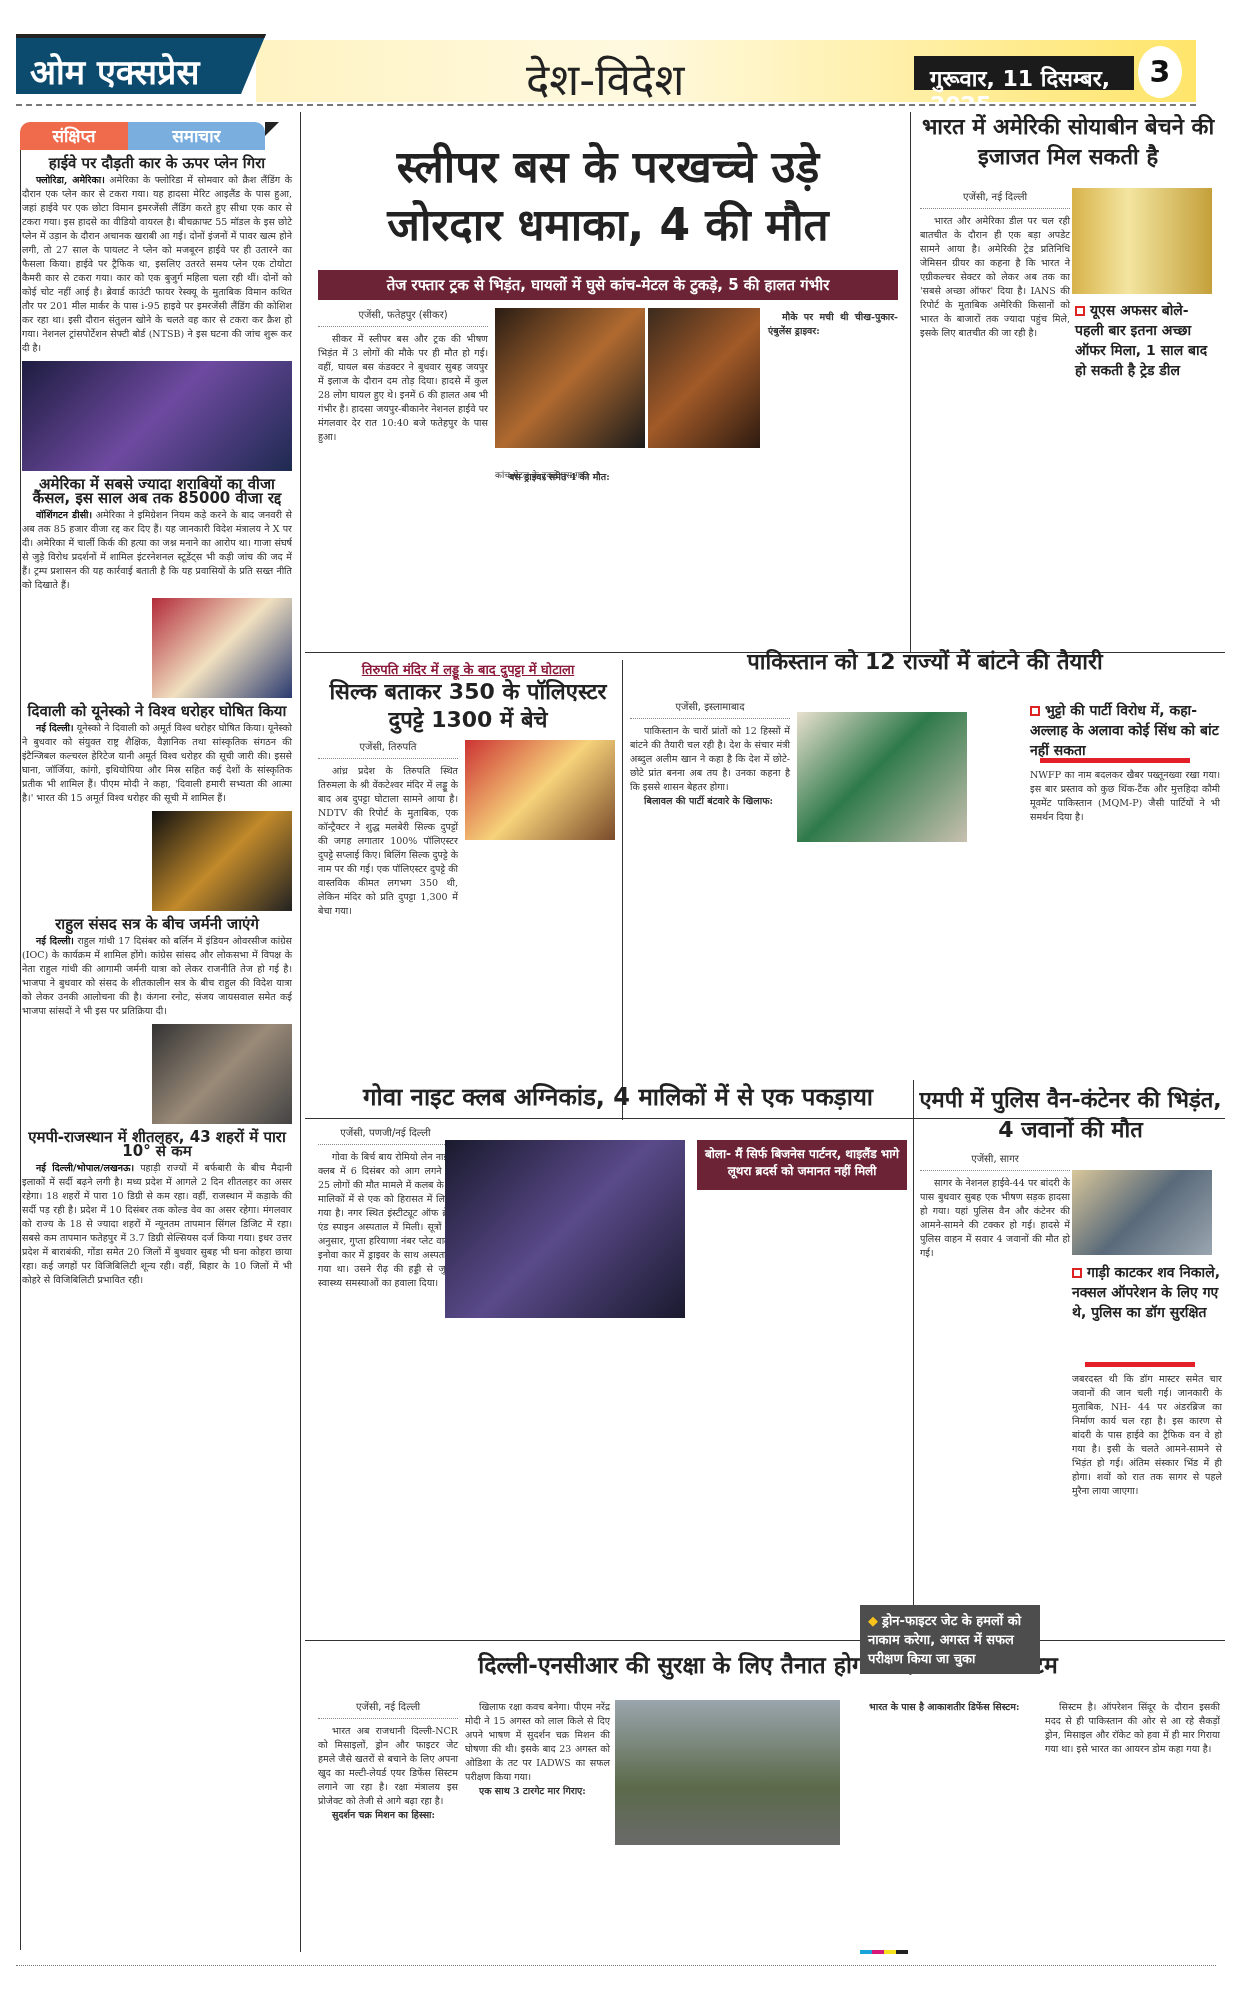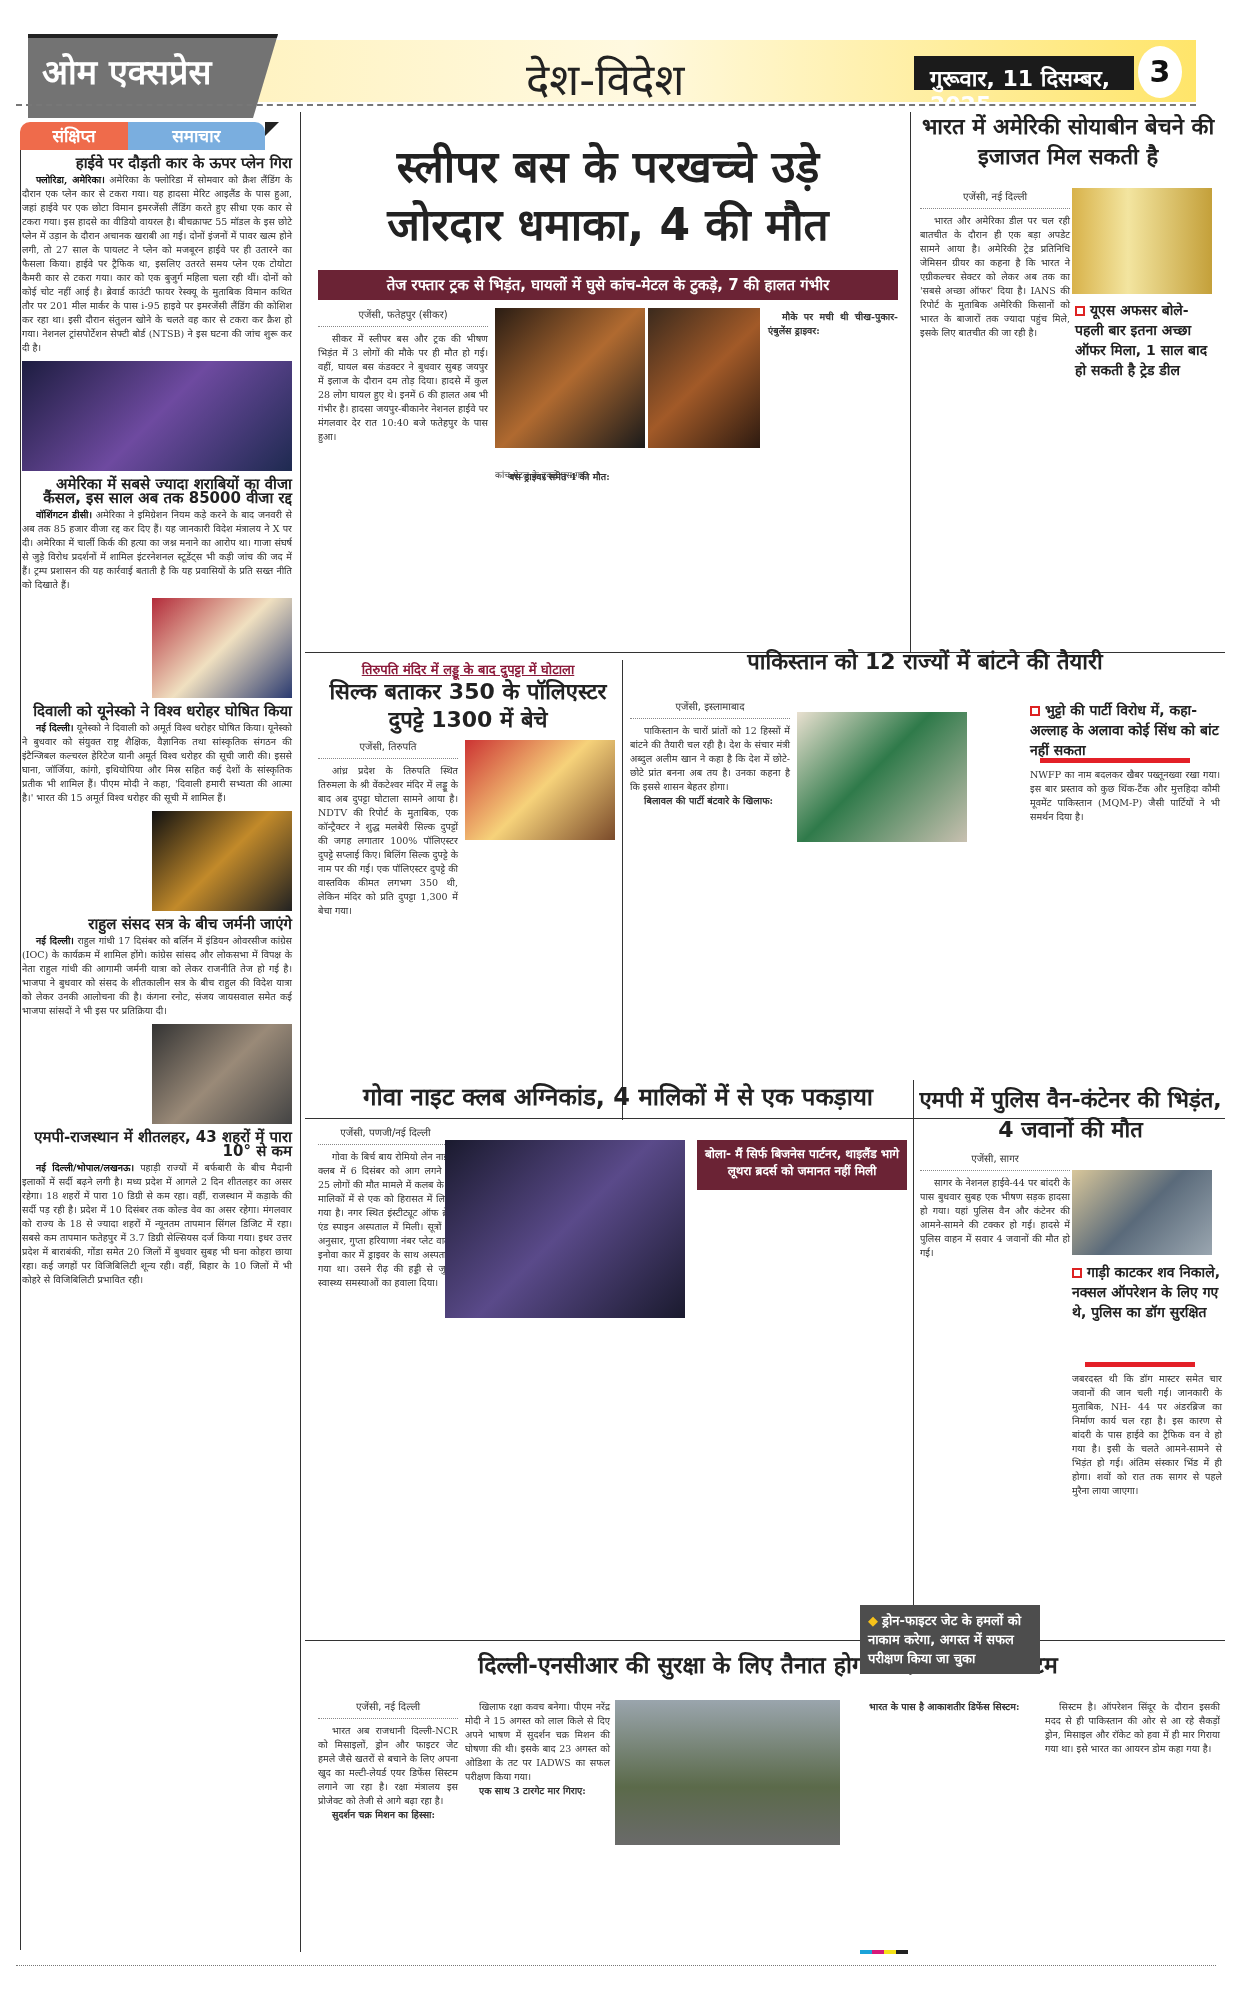--- a/index.html
+++ b/index.html
@@ -1,41 +1,41 @@
 <!DOCTYPE html>
 <html><head>
 <meta charset="utf-8">
 <style>
   * { box-sizing: border-box; margin: 0; padding: 0; }
   body { width: 1233px; height: 2000px; background: #fff; font-family: "DejaVu Serif", serif; color: #222; position: relative; overflow: hidden; }
   
   .mast { position: absolute; left: 16px; top: 34px; width: 1200px; height: 68px; }
   .mast .yellow { position: absolute; left: 240px; top: 6px; right: 20px; height: 62px; background: linear-gradient(90deg,#fff3c2 0%,#fff9e0 40%,#ffe56a 100%); }
-  .mast .red { position: absolute; left: 12px; top: 0; width: 250px; height: 84px; background: #737373; clip-path: polygon(0 0,100% 0,90% 100%,0 100%); border-top: 4px solid #222; }
+  .mast .red { position: absolute; left: 0; top: 0; width: 250px; height: 60px; background: #0c4a6e; clip-path: polygon(0 0,100% 0,90% 100%,0 100%); border-top: 4px solid #222; }
   .mast .red span { position: absolute; left: 14px; top: 10px; color: #fff; font-size: 34px; font-weight: bold; font-family: "DejaVu Sans", sans-serif; }
   .mast .section { position: absolute; left: 510px; top: 14px; font-size: 44px; color: #222; font-family: "DejaVu Sans", sans-serif; }
   .mast .date { position: absolute; left: 898px; top: 22px; width: 220px; height: 34px; background: #1b1b1b; color: #fff; font-size: 22px; padding: 6px 16px; font-family: "DejaVu Sans", sans-serif; font-weight: bold; }
   .mast .page { position: absolute; left: 1122px; top: 12px; width: 44px; height: 52px; border-radius: 50%; background: #fff; color: #111; font-size: 30px; font-weight: bold; text-align: center; line-height: 52px; font-family: "DejaVu Sans", sans-serif; }
   .mast .dash { position: absolute; left: 0; top: 70px; right: 20px; border-top: 2px dashed #777; }
 
   .col { position: absolute; font-size: 9.5px; line-height: 14px; text-align: justify; color: #333; }
   .col p { text-indent: 14px; }
   .hd { font-family: "DejaVu Sans", sans-serif; font-weight: bold; color: #222; text-align: center; }
   .byline { font-family: "DejaVu Sans", sans-serif; font-size: 10px; text-align: center; padding-bottom: 4px; border-bottom: 1px dotted #888; margin-bottom: 5px; color: #333; }
   .img { position: absolute; background: linear-gradient(135deg,#3a3a55,#8a6d4a 50%,#2d2d3b); }
   .vline { position: absolute; border-left: 1px solid #333; }
   .hline { position: absolute; border-top: 1px solid #333; }
 
   
   .brief-tab { position: absolute; left: 20px; top: 122px; width: 245px; height: 28px; border-radius: 10px 10px 0 0; overflow: hidden; display: flex; }
   .brief-tab .a { width: 44%; background: #ef6b4b; color: #fff; font-weight: bold; font-size: 17px; text-align: center; line-height: 28px; font-family: "DejaVu Sans", sans-serif; }
   .brief-tab .b { flex: 1; background: #7aaedf; color: #fff; font-weight: bold; font-size: 17px; text-align: center; line-height: 28px; font-family: "DejaVu Sans", sans-serif; }
   .brief-arrow { position: absolute; left: 265px; top: 122px; width: 0; height: 0; border-top: 14px solid #222; border-right: 14px solid transparent; }
   .left { left: 22px; width: 270px; top: 150px; height: 1800px; }
-  .left h3 { font-size: 15px; margin: 6px 0 3px; text-align: right; }
+  .left h3 { font-size: 15px; margin: 6px 0 3px; }
   .left b { color: #111; }
 
   .main-head { position: absolute; left: 318px; top: 138px; width: 580px; font-size: 44px; line-height: 58px; font-family: "DejaVu Sans", sans-serif; font-weight: bold; text-align: center; color: #222; }
   .deck { position: absolute; left: 318px; top: 270px; width: 580px; height: 30px; background: #6b2335; color: #fff; font-size: 15px; line-height: 30px; text-align: center; font-family: "DejaVu Sans", sans-serif; font-weight: bold; }
 
   .side-head { position: absolute; left: 918px; top: 112px; width: 300px; font-size: 22px; line-height: 30px; }
   .bullet-box { font-family: "DejaVu Sans", sans-serif; font-weight: bold; font-size: 14px; line-height: 20px; color: #222; position: absolute; }
   .bullet-box .sq { display: inline-block; width: 10px; height: 10px; border: 2px solid #d22; margin-right: 5px; vertical-align: middle; }
   .redbar { position: absolute; height: 5px; background: #e32028; }
 
@@ -93,21 +93,21 @@
   <div>
     <h3 class="hd">एमपी-राजस्थान में शीतलहर, 43 शहरों में पारा 10° से कम</h3>
     <p><b>नई दिल्ली/भोपाल/लखनऊ।</b> <span>पहाड़ी राज्यों में बर्फबारी के बीच मैदानी इलाकों में सर्दी बढ़ने लगी है। मध्य प्रदेश में आगले 2 दिन शीतलहर का असर रहेगा। 18 शहरों में पारा 10 डिग्री से कम रहा। वहीं, राजस्थान में कड़ाके की सर्दी पड़ रही है। प्रदेश में 10 दिसंबर तक कोल्ड वेव का असर रहेगा। मंगलवार को राज्य के 18 से ज्यादा शहरों में न्यूनतम तापमान सिंगल डिजिट में रहा। सबसे कम तापमान फतेहपुर में 3.7 डिग्री सेल्सियस दर्ज किया गया। इधर उत्तर प्रदेश में बाराबंकी, गोंडा समेत 20 जिलों में बुधवार सुबह भी घना कोहरा छाया रहा। कई जगहों पर विजिबिलिटी शून्य रही। वहीं, बिहार के 10 जिलों में भी कोहरे से विजिबिलिटी प्रभावित रही।</span></p>
   </div>
 </div>
 
 <div class="main-head">
   <div>स्लीपर बस के परखच्चे उड़े</div>
   <div>जोरदार धमाका, 4 की मौत</div>
 </div>
-<div class="deck">तेज रफ्तार ट्रक से भिड़ंत, घायलों में घुसे कांच-मेटल के टुकड़े, 7 की हालत गंभीर</div>
+<div class="deck">तेज रफ्तार ट्रक से भिड़ंत, घायलों में घुसे कांच-मेटल के टुकड़े, 5 की हालत गंभीर</div>
 <div class="col" style="left:318px;top:308px;width:170px;">
   <div class="byline">एजेंसी, फतेहपुर (सीकर)</div>
   <p>सीकर में स्लीपर बस और ट्रक की भीषण भिड़ंत में 3 लोगों की मौके पर ही मौत हो गई। वहीं, घायल बस कंडक्टर ने बुधवार सुबह जयपुर में इलाज के दौरान दम तोड़ दिया। हादसे में कुल 28 लोग घायल हुए थे। इनमें 6 की हालत अब भी गंभीर है। हादसा जयपुर-बीकानेर नेशनल हाईवे पर मंगलवार देर रात 10:40 बजे फतेहपुर के पास हुआ।</p>
 </div>
 <div class="img" style="left:495px;top:308px;width:150px;height:140px;background:linear-gradient(135deg,#2a1d14,#b06a30 50%,#1a1a1a);"></div>
 <div class="img" style="left:648px;top:308px;width:112px;height:140px;background:linear-gradient(135deg,#3b2a1d,#a25a28 50%,#2d1a10);"></div>
 <div class="col" style="left:495px;top:452px;width:265px;font-size:9px;margin-top:16px;">कांच-मेटल के टुकड़े घुस गए।</div>
 <div class="col" style="left:495px;top:470px;width:130px;">
   <p><b>बस ड्राइवर समेत 4 की मौत:</b></p>
 </div>

